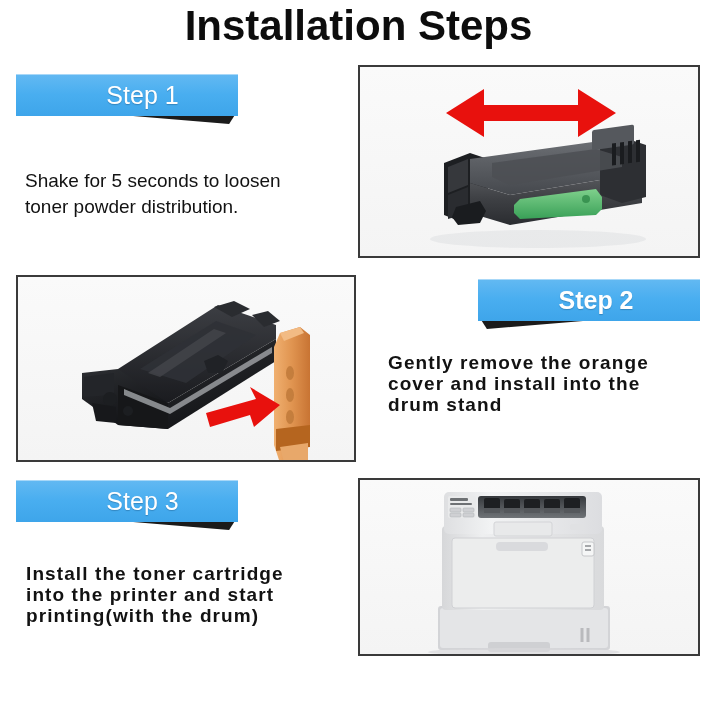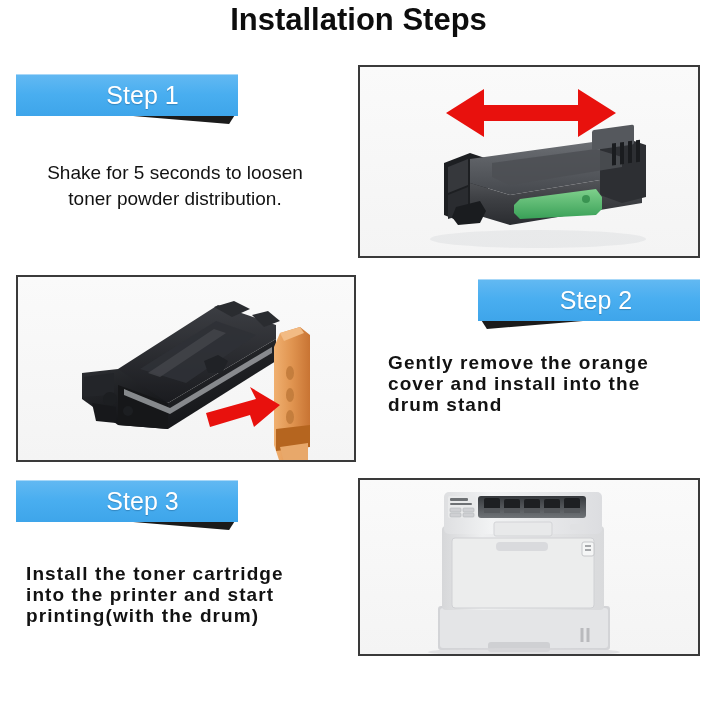--- a/index.html
+++ b/index.html
@@ -17,21 +17,21 @@
     color: #111111;
   }
 
   
   .page-title {
     position: absolute;
     top: 2px;
     left: 0;
     width: 717px;
     text-align: center;
-    font-size: 31px;
+    font-size: 42px;
     font-weight: bold;
     letter-spacing: 0px;
     color: #0d0d0d;
   }
 
   
   .ribbon {
     position: absolute;
     height: 42px;
   }
@@ -76,20 +76,21 @@
     font-size: 25px;
     font-weight: normal;
     text-shadow: 0 1px 1px rgba(20,70,110,0.35);
     padding-right: 14px;
     box-sizing: border-box;
     padding-left: 45px;
   }
   .ribbon.left-notch .band-label {
     padding-right: 0;
     padding-left: 14px;
+    font-weight: bold;
   }
 
   
   .step-text {
     position: absolute;
     color: #121212;
     white-space: pre-line;
   }
   .step-text.plain {
     font-size: 19px;
@@ -131,21 +132,21 @@
 <body>
 
 <div class="page-title">Installation Steps</div>
 
 <div class="ribbon right-notch" style="left:16px; top:74px; width:222px;">
   <div class="tail"></div>
   <div class="band"></div>
   <div class="band-label">Step 1</div>
 </div>
 
-<div class="step-text plain" style="left:25px; top:160px; width:300px;text-align:center;">Shake for 5 seconds to loosen
+<div class="step-text plain" style="left:25px; top:168px; width:300px;">Shake for 5 seconds to loosen
 toner powder distribution.</div>
 
 <div class="panel" style="left:358px; top:65px; width:342px; height:193px;">
   <div class="panel-inner"></div>
 
   <svg class="arrow-double" style="left:0; top:0;" width="342" height="193" viewBox="0 0 342 193">
 
     <g fill="#E8110D">
       <polygon points="86,46 124,22 124,38 218,38 218,22 256,46 218,70 218,54 124,54 124,70"></polygon>
     </g>

